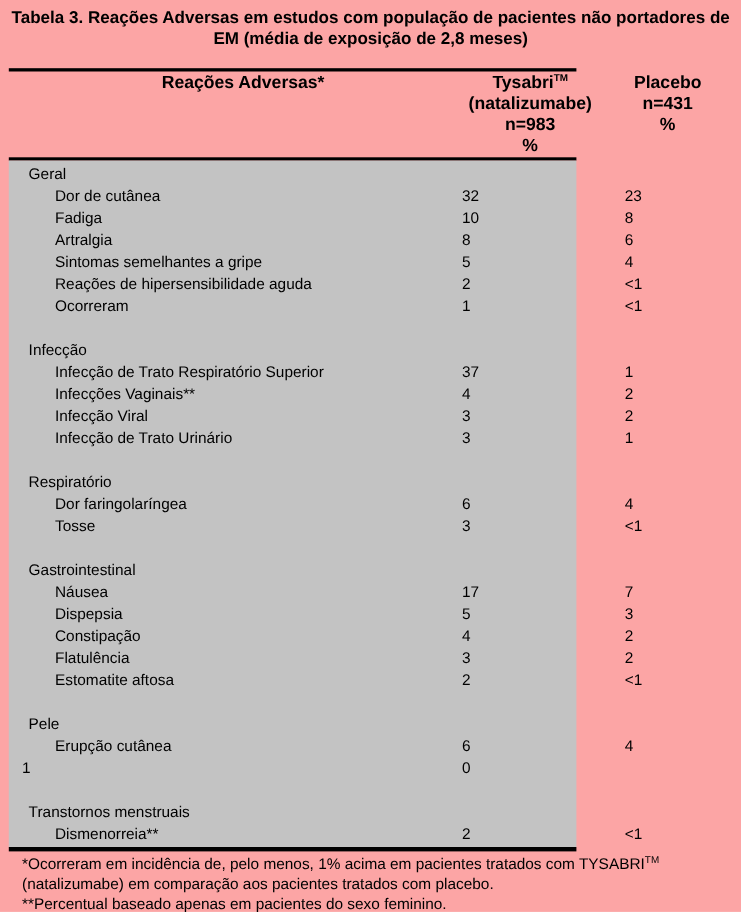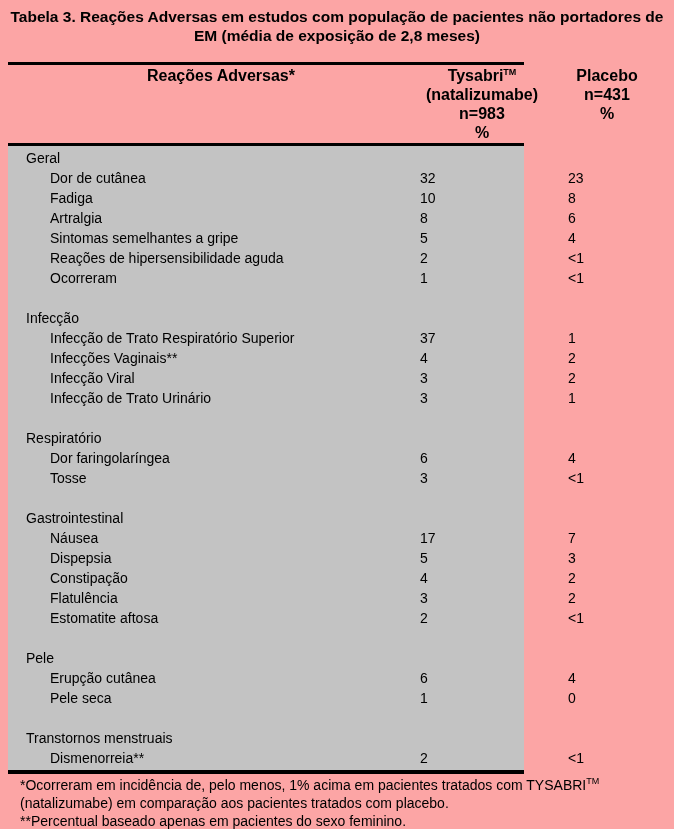--- a/index.html
+++ b/index.html
@@ -190,21 +190,20 @@
           <div class="cell-val">&lt;1</div>
         </div>
         <div class="row row-spacer"></div>
         <div class="row row-category">Pele</div>
         <div class="row row-item">
           <div class="cell-label">Erupção cutânea</div>
           <div class="cell-val">6</div>
           <div class="cell-val">4</div>
         </div>
         <div class="row row-item">
-          <div class="cell-label">Pele seca</div>
           <div class="cell-val">1</div>
           <div class="cell-val">0</div>
         </div>
         <div class="row row-spacer"></div>
         <div class="row row-category">Transtornos menstruais</div>
         <div class="row row-item">
           <div class="cell-label">Dismenorreia**</div>
           <div class="cell-val">2</div>
           <div class="cell-val">&lt;1</div>
         </div>

